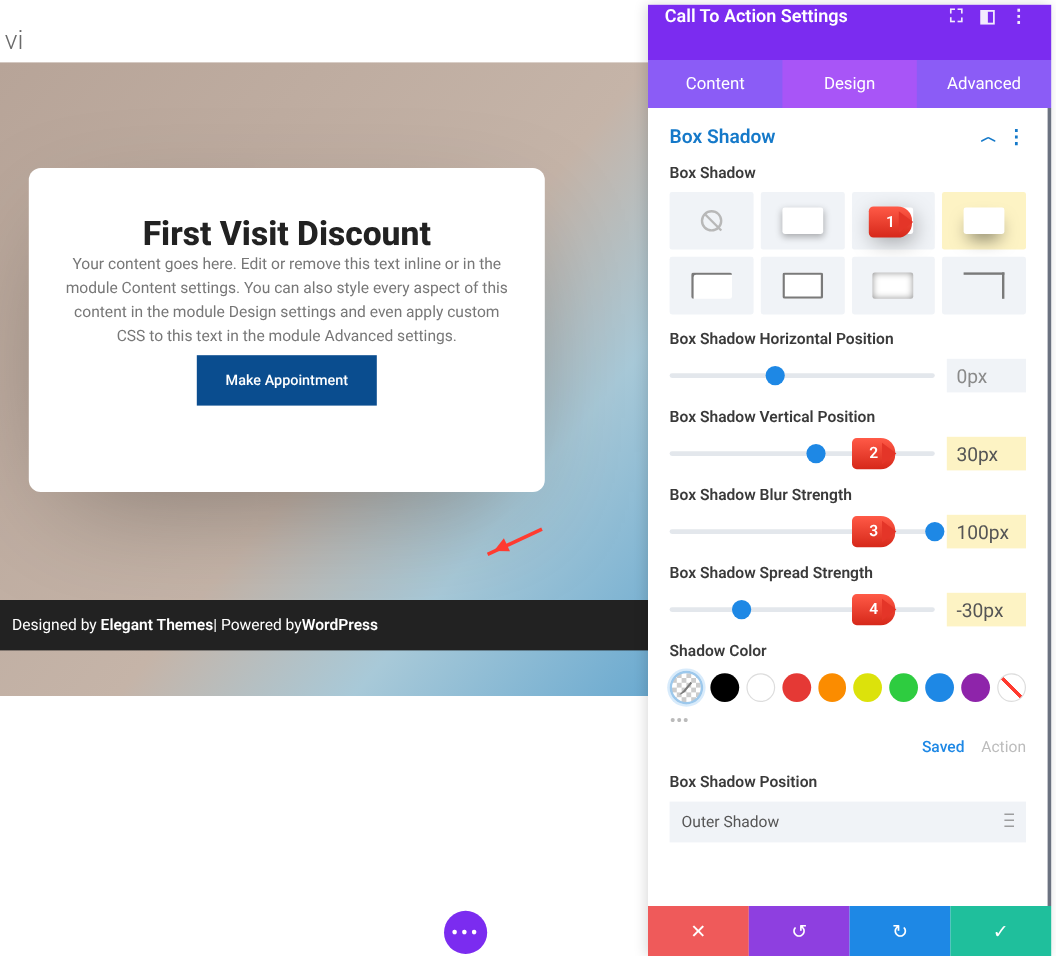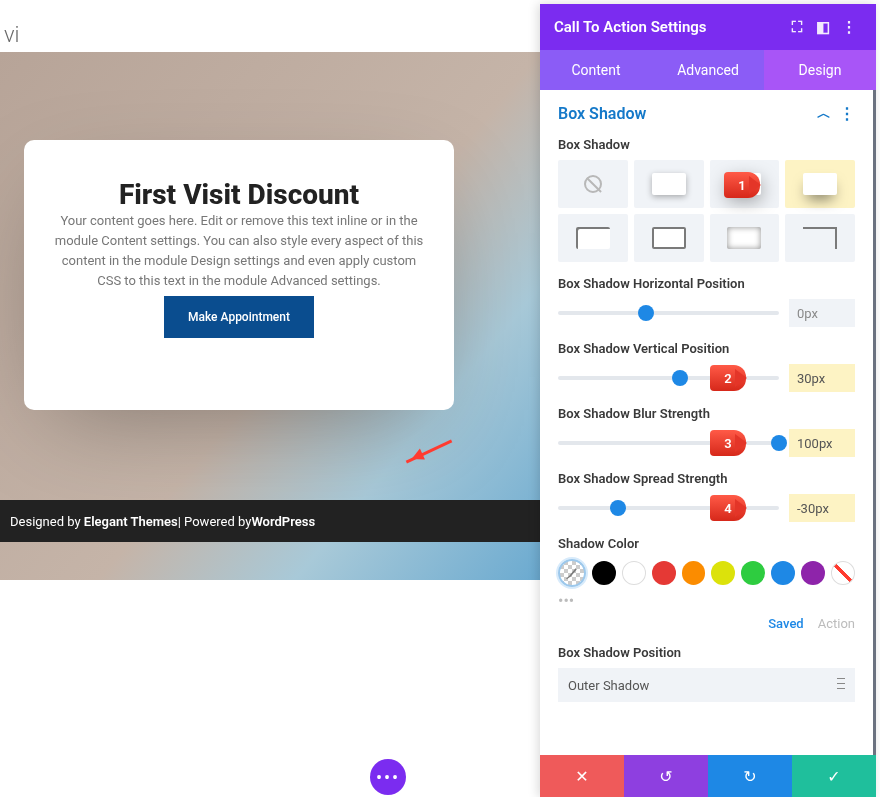--- a/index.html
+++ b/index.html
@@ -14,21 +14,21 @@
 .preview .card p{font-size:13px;color:#777;line-height:1.55;margin-bottom:4px}
 .preview .card button{background:#0a4d8f;color:#fff;border:none;padding:14px 24px;font-size:12px;font-weight:500;cursor:pointer}
 .preview .arrow{position:absolute;left:404px;top:450px;width:50px;height:3px;background:#ff3b30;transform:rotate(-25deg)}
 .preview .arrow:before{content:"";position:absolute;left:0;top:-5px;border:6px solid transparent;border-right:12px solid #ff3b30}
 .preview .footer{position:absolute;left:0;top:500px;width:540px;height:42px;background:#222;color:#fff;font-size:13px;display:flex;align-items:center;padding-left:10px}
 .preview .footer b{font-weight:600}
 .preview .fab{position:absolute;left:370px;top:759px;width:36px;height:36px;border-radius:50%;background:#7b2cf0;display:flex;align-items:center;justify-content:center;color:#fff;font-size:18px;letter-spacing:2px}
 
 
 .panel{position:absolute;right:4px;top:4px;width:336px;height:793px;background:#fff;box-shadow:-2px 0 10px rgba(0,0,0,.15);display:flex;flex-direction:column}
-.panel-header{background:#7b2cf0;color:#fff;height:46px;display:flex;align-items:center;padding:0 14px;font-size:15px;font-weight:600}
+.panel-header{background:#7b2cf0;color:#fff;height:46px;display:flex;align-items:flex-start;padding:0 14px;font-size:15px;font-weight:600}
 .panel-header .spacer{flex:1}
 .panel-header .hicon{width:26px;text-align:center;cursor:pointer;opacity:.9}
 .tabs{display:flex;background:#8b5cf6}
 .tabs .tab{flex:1;text-align:center;padding:12px 0;color:#fff;font-size:14px;cursor:pointer}
 .tabs .tab.active{background:#a855f7}
 .panel-body{flex:1;overflow-y:auto;padding:14px 18px;border-right:3px solid #6b7280}
 .section-head{display:flex;align-items:center;color:#1579c9;font-weight:600;font-size:16px;margin-bottom:14px}
 .section-head .spacer{flex:1}
 .section-head .chev{color:#1579c9;font-size:14px;margin-right:8px;cursor:pointer}
 .section-head .dots{color:#1579c9;cursor:pointer;font-size:16px;line-height:1}
@@ -45,21 +45,21 @@
 .preset .sh5{box-shadow:inset 0 0 0 2px #7a7a7a}
 .preset .sh6{box-shadow:inset 0 0 6px rgba(0,0,0,.45)}
 .preset .sh7{width:34px;height:22px;border:2px solid #7a7a7a;border-left:none;border-bottom:none;background:transparent}
 .preset .none{width:18px;height:18px;border:2px solid #b8b8b8;border-radius:50%;position:relative}
 .preset .none:after{content:"";position:absolute;left:-2px;top:7px;width:20px;height:2px;background:#b8b8b8;transform:rotate(45deg)}
 
 .slider-row{display:flex;align-items:center;margin-top:6px}
 .slider{flex:1;height:20px;position:relative;margin-right:10px}
 .slider .track{position:absolute;top:8px;left:0;right:0;height:4px;background:#e3e7ec;border-radius:2px}
 .slider .thumb{position:absolute;top:2px;width:16px;height:16px;background:#1e88e5;border-radius:50%;margin-left:-8px}
-.slider-row .val{width:66px;height:28px;background:#f0f3f7;font-size:13px;color:#8a8a8a;display:flex;align-items:center;padding-left:8px}
+.slider-row .val{width:66px;height:28px;background:#f0f3f7;font-size:16px;color:#8a8a8a;display:flex;align-items:center;padding-left:8px}
 .slider-row .val.hl{background:#fdf3c4;color:#555}
 
 .tag{position:absolute;width:36px;height:26px;background:linear-gradient(180deg,#ff5a47,#d6281a);color:#fff;font-size:13px;font-weight:600;border-radius:4px 12px 12px 4px;display:flex;align-items:center;justify-content:center;z-index:5}
 .tag:before{content:"";position:absolute;right:-10px;top:4px;border:9px solid transparent;border-left:12px solid #e43528}
 
 .colors{display:flex;gap:6px;margin-top:8px;align-items:center}
 .swatch{width:24px;height:24px;border-radius:50%;cursor:pointer}
 .swatch.picker{background:repeating-conic-gradient(#ccc 0 25%,#fff 0 50%) 0 0/8px 8px;border:2px solid #9cc8ec;box-shadow:0 0 0 2px #d8ebfb;display:flex;align-items:center;justify-content:center;width:28px;height:28px}
 .swatch.picker:after{content:"";width:12px;height:12px;background:#7a7a7a;clip-path:polygon(0 100%,30% 70%,80% 10%,90% 20%,40% 80%,10% 100%);}
 .color-dots{color:#bbb;font-size:16px;margin-top:4px}
@@ -98,22 +98,22 @@
 <div class="panel">
   <div class="panel-header">
     <span>Call To Action Settings</span>
     <span class="spacer"></span>
     <span class="hicon">⛶</span>
     <span class="hicon">◧</span>
     <span class="hicon">⋮</span>
   </div>
   <div class="tabs">
     <div class="tab">Content</div>
+    <div class="tab active">Design</div>
     <div class="tab">Advanced</div>
-    <div class="tab active">Design</div>
   </div>
 
   <div class="panel-body">
     <div class="section-head">
       <span>Box Shadow</span>
       <span class="spacer"></span>
       <span class="chev">︿</span>
       <span class="dots">⋮</span>
     </div>
 

